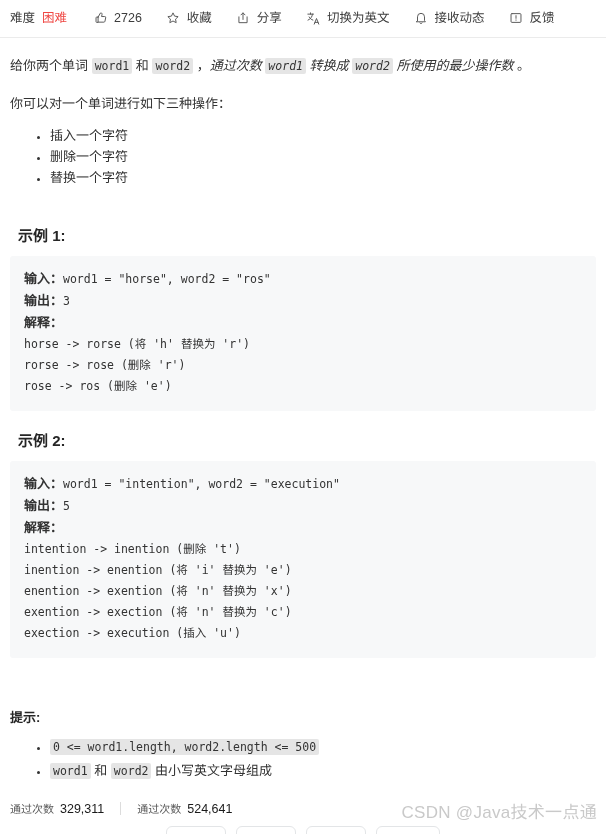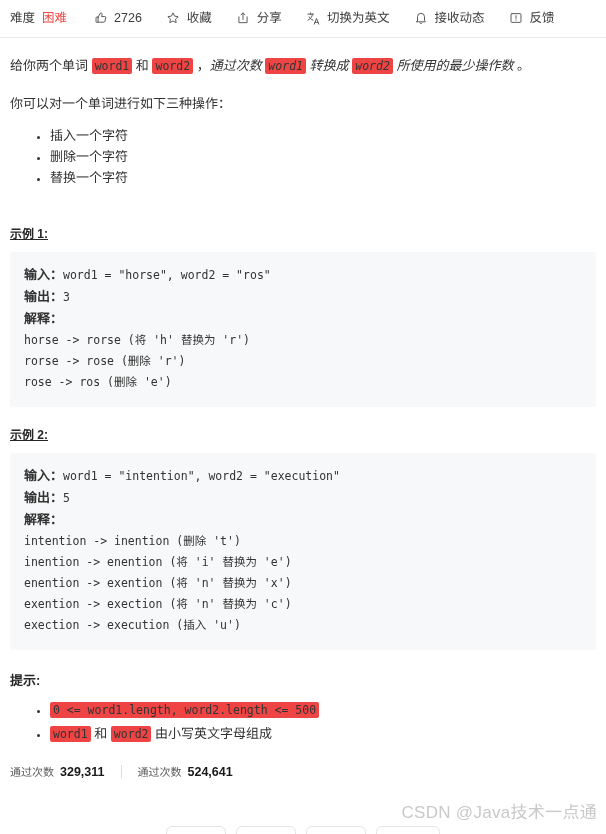--- a/index.html
+++ b/index.html
@@ -74,21 +74,21 @@
   .content { padding: 0 10px; }
   .para {
     font-size: 13px;
     line-height: 22px;
     color: #333;
     margin: 17px 0 0 0;
   }
   .para.second { margin-top: 16px; }
   code.inline {
     font-family: "DejaVu Sans Mono", "Liberation Mono", monospace;
-    background: #ef4444;
+    background: #e5e5e5;
     border-radius: 2px;
     padding: 1px 3px;
     font-size: 11.5px;
     color: #333;
   }
   em.it {
     font-style: italic;
     font-weight: 500;
   }
   em.it code.inline { font-style: italic; }
@@ -100,25 +100,24 @@
   }
   ul.ops li {
     font-size: 13px;
     line-height: 20px;
     color: #333;
     margin-bottom: 1px;
   }
   ul.ops li::marker { font-size: 11px; }
 
   .ex-title {
-    font-size: 12px;
+    font-size: 15px;
     font-weight: bold;
     color: #262626;
-    margin: 36px 0 0 0;
-    text-decoration: underline;
+    margin: 36px 0 0 8px;
   }
   .ex-title.two { margin-top: 18px; }
 
   pre.codeblock {
     background: #f7f8f9;
     border-radius: 3px;
     margin: 11px 0 0 0;
     padding: 12px 14px 14px 14px;
     font-family: "DejaVu Sans Mono", "Liberation Mono", monospace;
     font-size: 11.5px;
@@ -131,21 +130,21 @@
   pre.codeblock b {
     font-weight: bold;
     font-family: "Liberation Sans", "DejaVu Sans", sans-serif;
     font-size: 13px;
   }
 
   .hint-title {
     font-size: 13px;
     font-weight: bold;
     color: #262626;
-    margin: 20px 0 0 0;
+    margin: 49px 0 0 0;
   }
   ul.hints {
     margin: 10px 0 0 0;
     padding-left: 40px;
     list-style: disc;
   }
   ul.hints li {
     font-size: 13px;
     line-height: 22px;
     color: #333;
@@ -158,21 +157,21 @@
     display: flex;
     align-items: center;
     padding: 16px 0 0 10px;
     font-size: 11.5px;
     color: #3c3c3c;
     white-space: nowrap;
   }
   .stat-group { display: flex; align-items: baseline; }
   .stat-label { color: #5a5a5a; font-size: 11px; }
   .stat-number {
-    font-weight: bold;
+    font-weight: normal;
     color: #1a1a1a;
     font-size: 12.5px;
     margin-left: 6px;
   }
   .stat-sep {
     width: 1px;
     height: 13px;
     background: #dcdcdc;
     margin: 0 16px;
     align-self: center;

